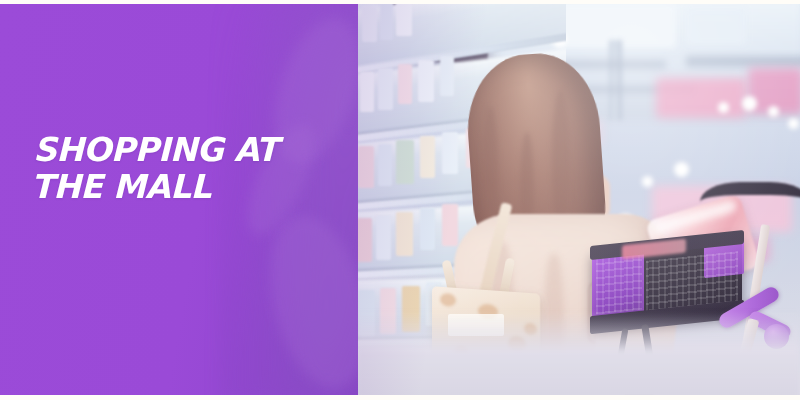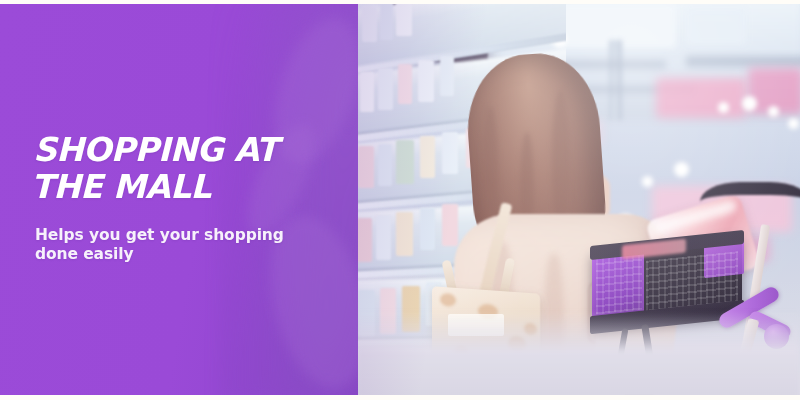--- a/index.html
+++ b/index.html
@@ -538,19 +538,18 @@
   </div>
 
   <div id="panel">
     <div class="panel-tex"></div>
     <div class="panel-streak ps1"></div>
     <div class="panel-streak ps2"></div>
     <div class="panel-streak ps3"></div>
 
     <div id="copy">
       <h1 id="headline">Shopping at the mall</h1>
-      <p id="subcopy">Helps you get your shopping done easily</p>
     </div>
   </div>
 
   <div class="bleed top"></div>
   <div class="bleed bot"></div>
 </div>
 
 </body></html>

